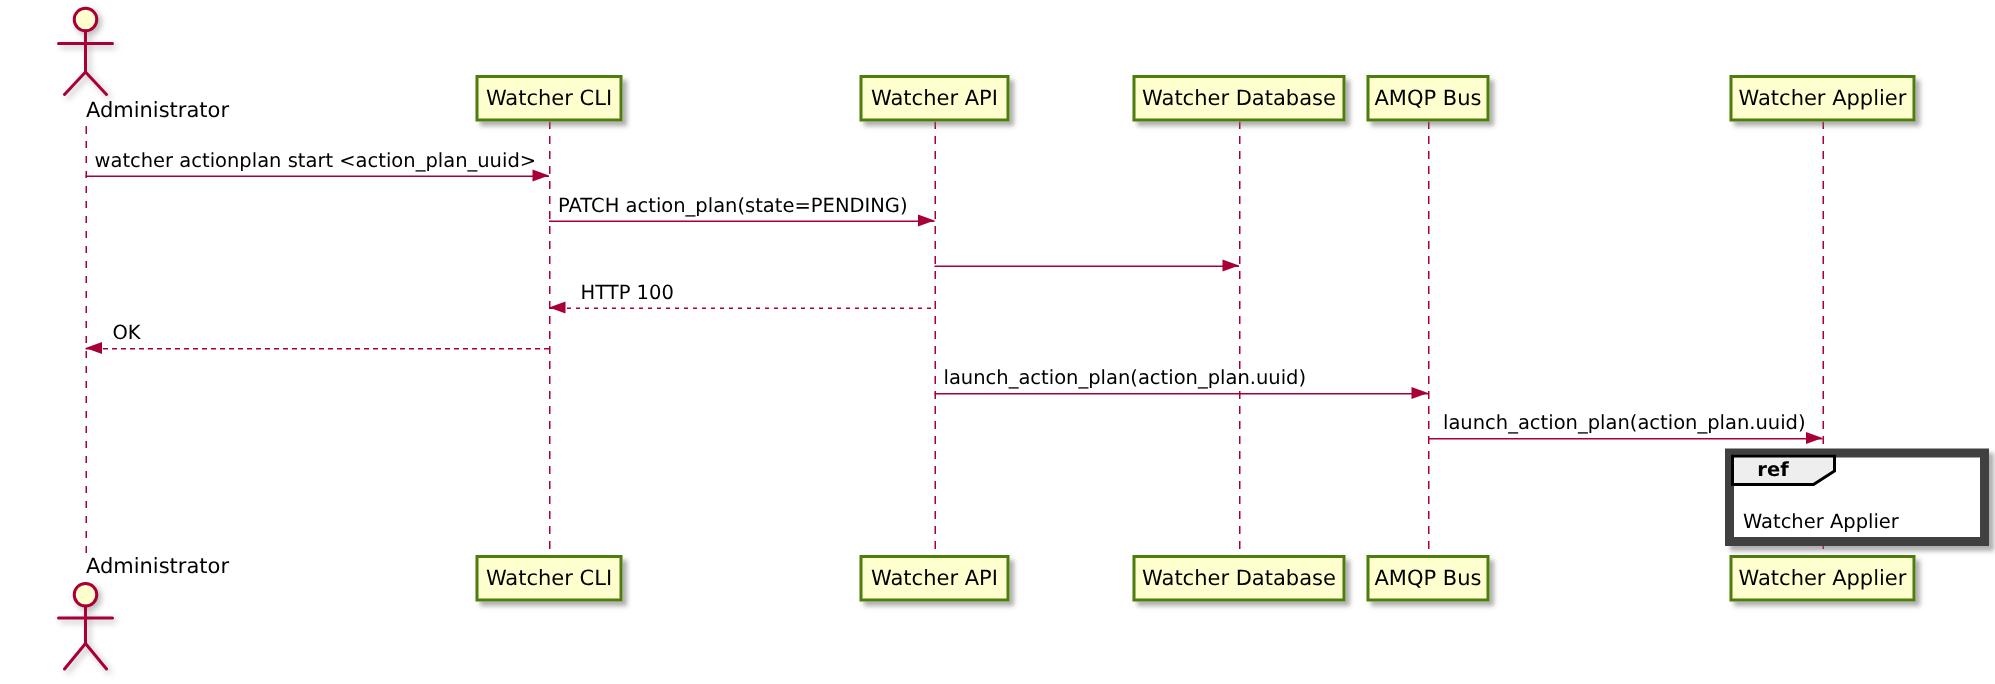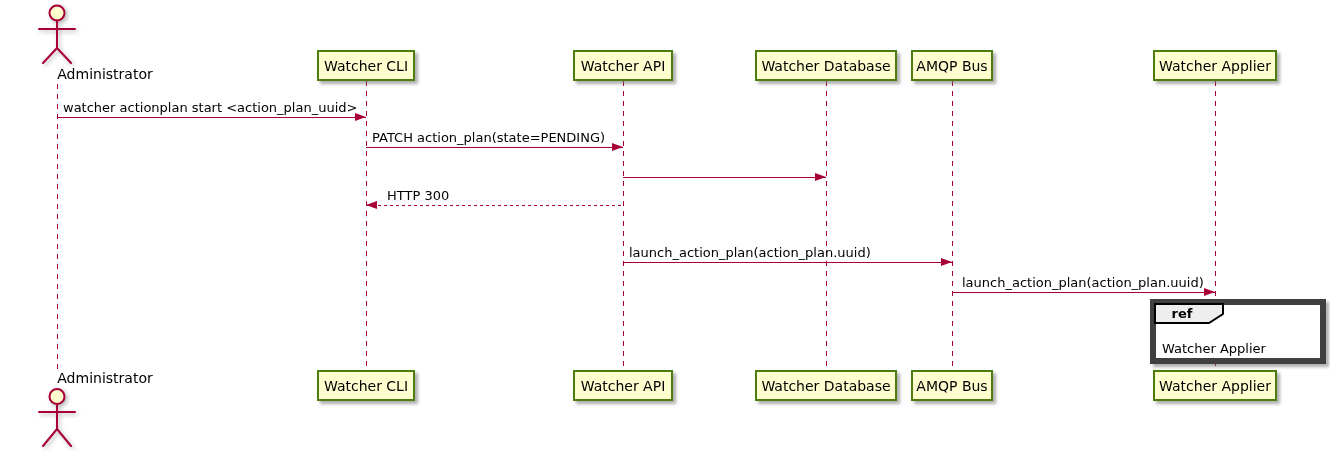--- a/index.html
+++ b/index.html
@@ -129,25 +129,30 @@
     <div class="msg-line solid"></div>
     <div class="arrow-right"></div>
   </div>
 
   <div class="msg" style="left:623px; top:160px; width:203px">
     <div class="msg-line solid"></div>
     <div class="arrow-right"></div>
   </div>
 
   <div class="msg" style="left:366px; top:188px; width:257px">
-    <div class="msg-label" style="padding-left:21px">HTTP 300</div>
+    <div class="msg-label" style="padding-left:21px">HTTP 100</div>
     <div class="msg-line dashed"></div>
     <div class="arrow-left"></div>
   </div>
 
+  <div class="msg" style="left:57px; top:215px; width:309px">
+    <div class="msg-label" style="padding-left:18px">OK</div>
+    <div class="msg-line dashed"></div>
+    <div class="arrow-left"></div>
+  </div>
 
   <div class="msg" style="left:623px; top:245px; width:329px">
     <div class="msg-label" style="padding-left:6px">launch_action_plan(action_plan.uuid)</div>
     <div class="msg-line solid"></div>
     <div class="arrow-right"></div>
   </div>
 
   <div class="msg" style="left:952px; top:275px; width:263px">
     <div class="msg-label" style="padding-left:10px">launch_action_plan(action_plan.uuid)</div>
     <div class="msg-line solid"></div>

